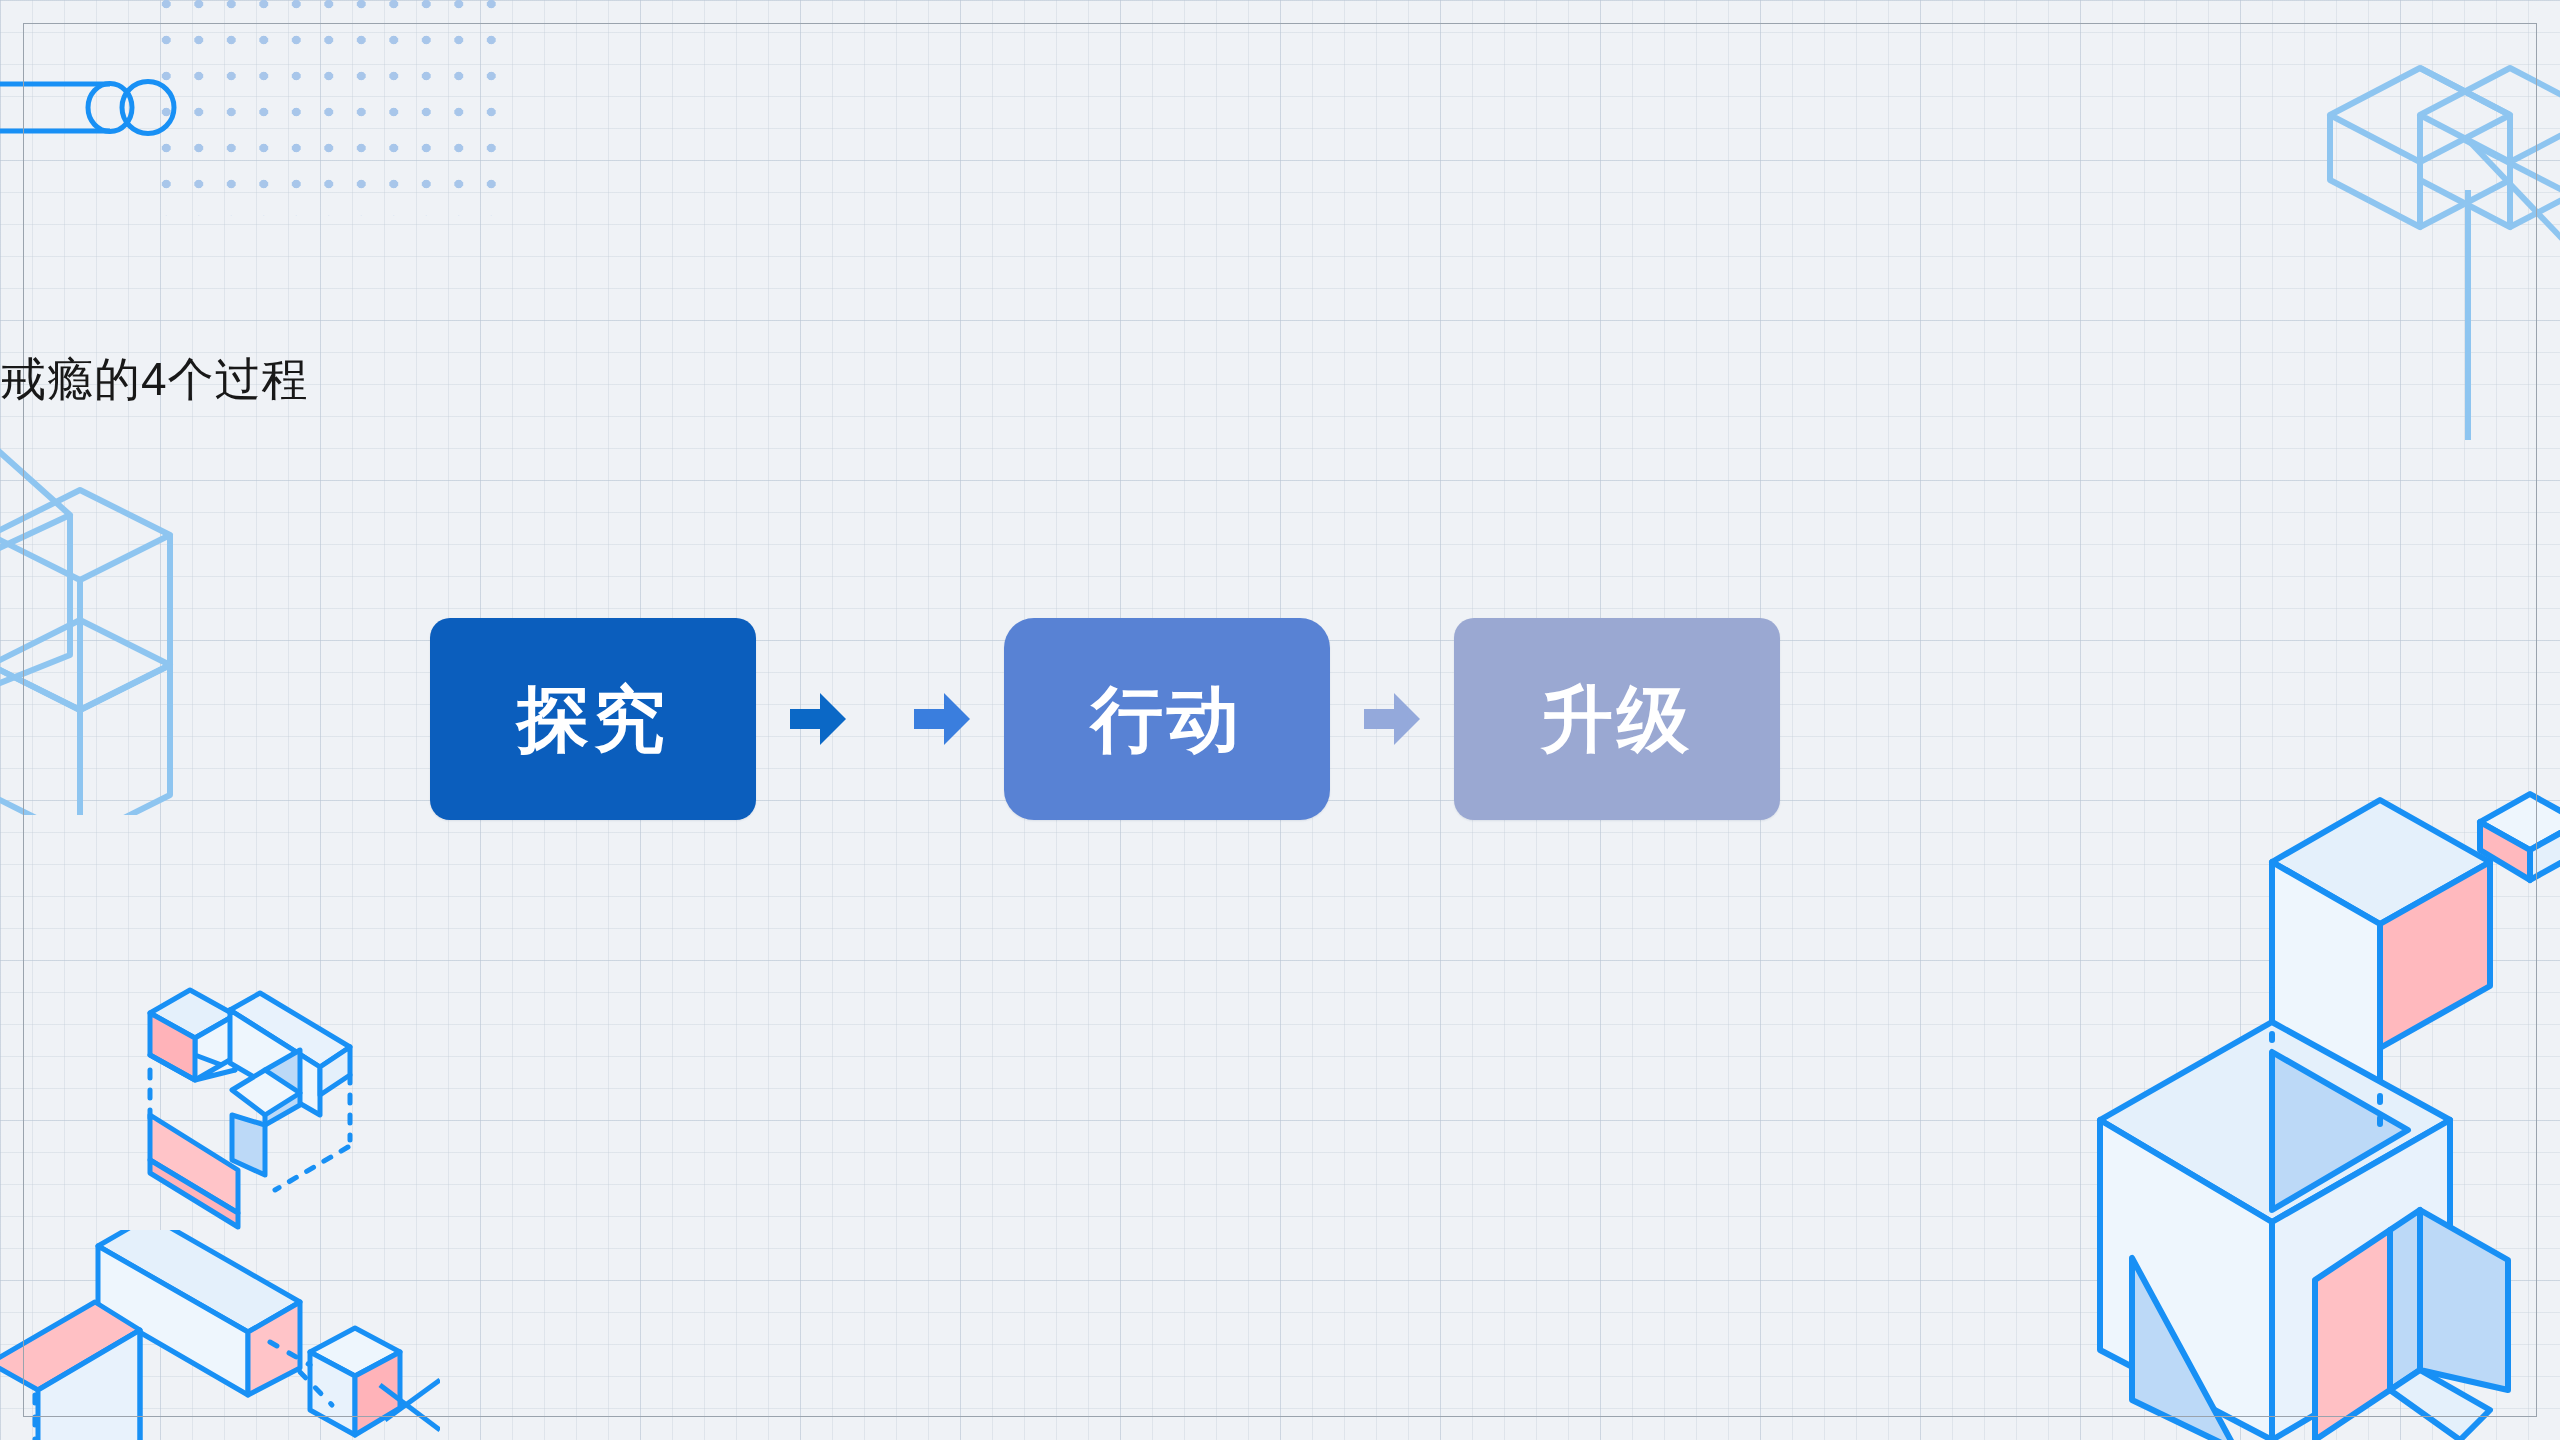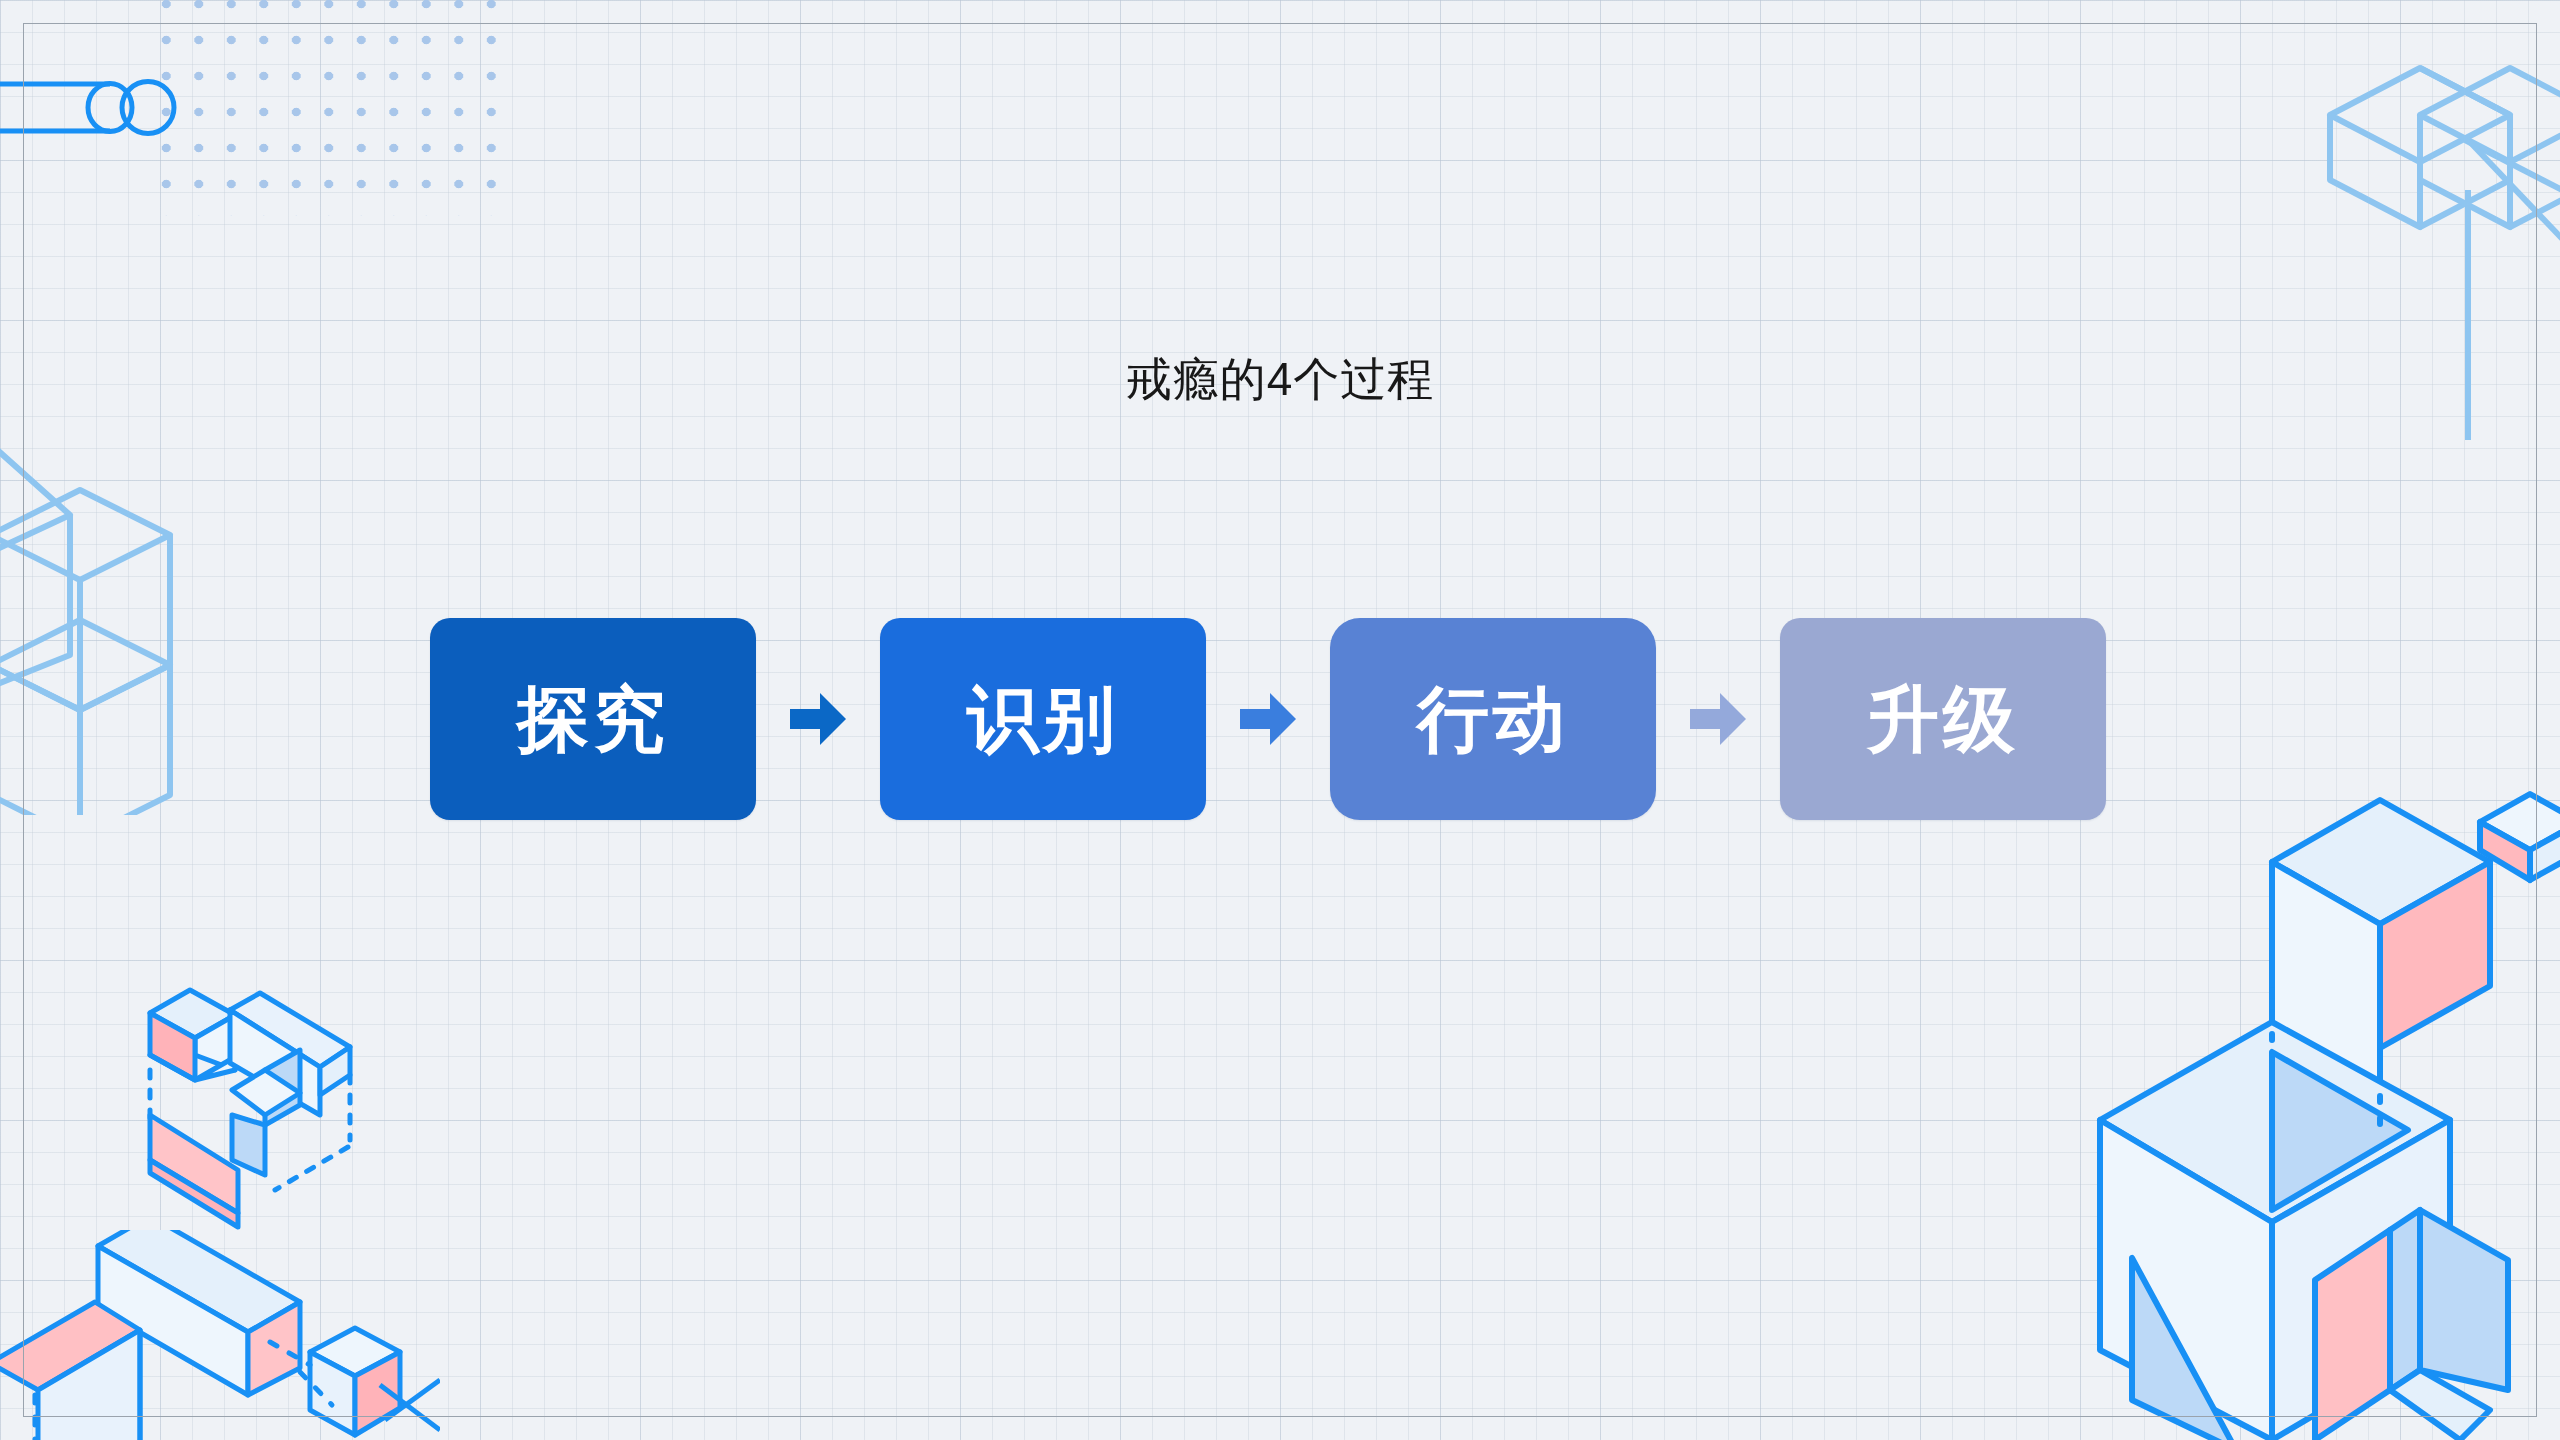--- a/index.html
+++ b/index.html
@@ -59,21 +59,20 @@
   .deco {
     position: absolute;
     pointer-events: none;
   }
   
   .title {
     position: absolute;
     left: 0;
     right: 0;
     top: 356px;
-    text-align: center;
     font-size: 46px;
     line-height: 1;
     color: #181818;
     letter-spacing: 1px;
     white-space: nowrap;
   }
   
   .flow {
     position: absolute;
     left: 430px;
@@ -252,23 +251,20 @@
     <div class="step" style="background:#0b5ebd;">
       <span>探究</span>
     </div>
 
     <div class="arrow-wrap">
       <svg class="arrow" viewBox="0 0 64 64">
         <polygon points="4,22 34,22 34,6 60,32 34,58 34,42 4,42" fill="#0b68c6"></polygon>
       </svg>
     </div>
 
-    <div class="step" style="background:#1a6ddd;">
-      <span>识别</span>
-    </div>
 
     <div class="arrow-wrap">
       <svg class="arrow" viewBox="0 0 64 64">
         <polygon points="4,22 34,22 34,6 60,32 34,58 34,42 4,42" fill="#3a7ede"></polygon>
       </svg>
     </div>
 
     <div class="step" style="background:#5882d4;border-radius:30px;">
       <span>行动</span>
     </div>

